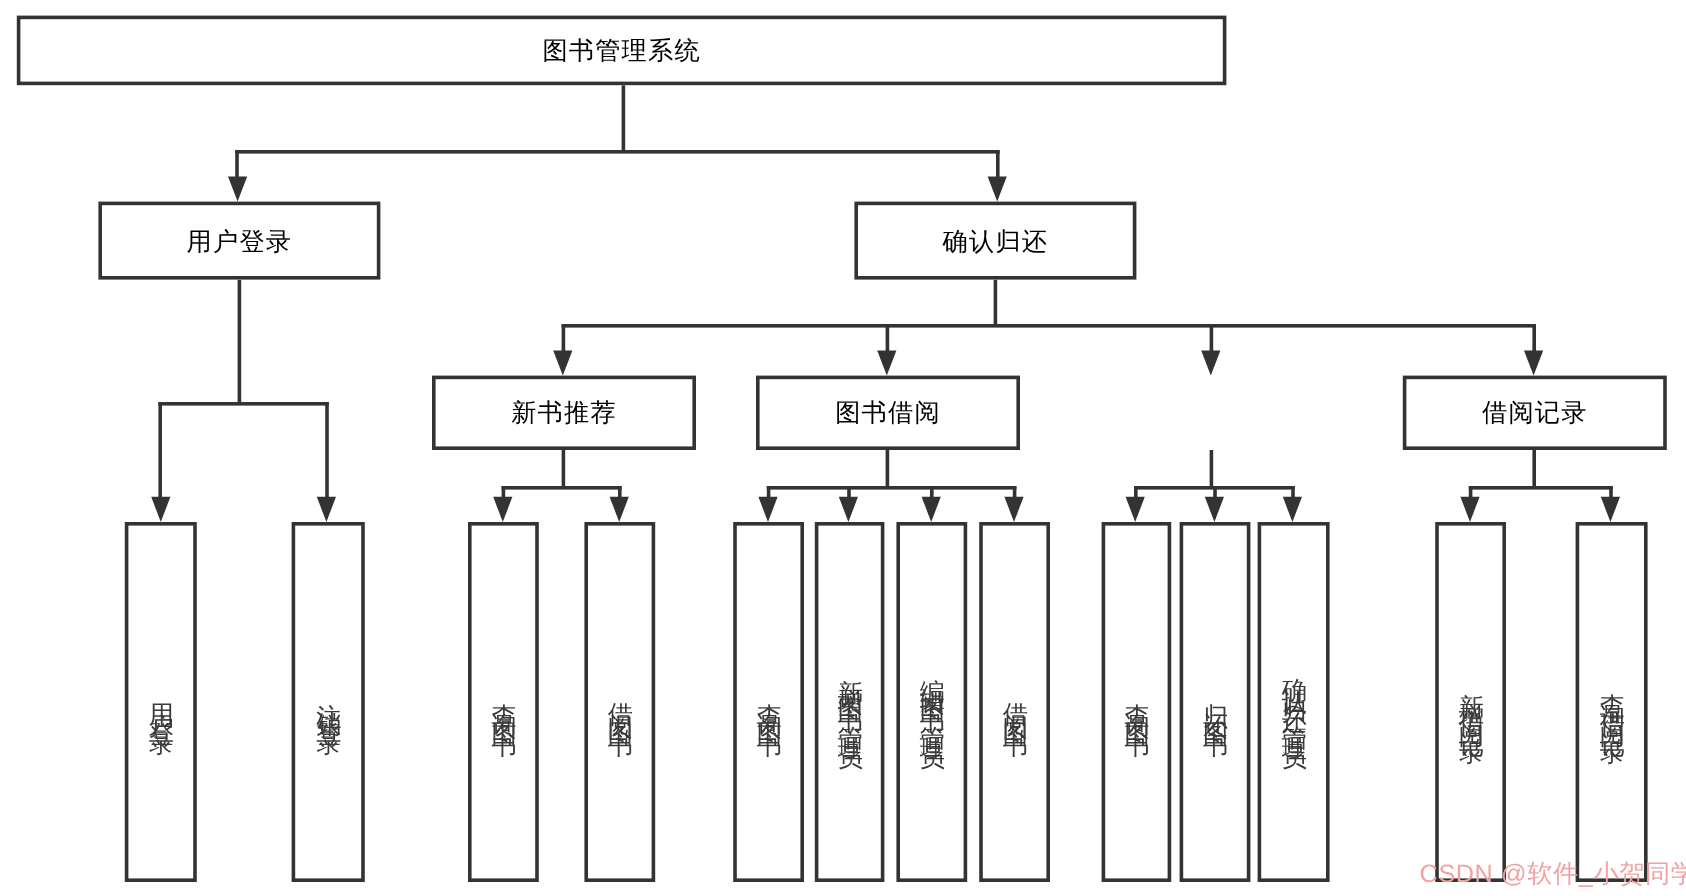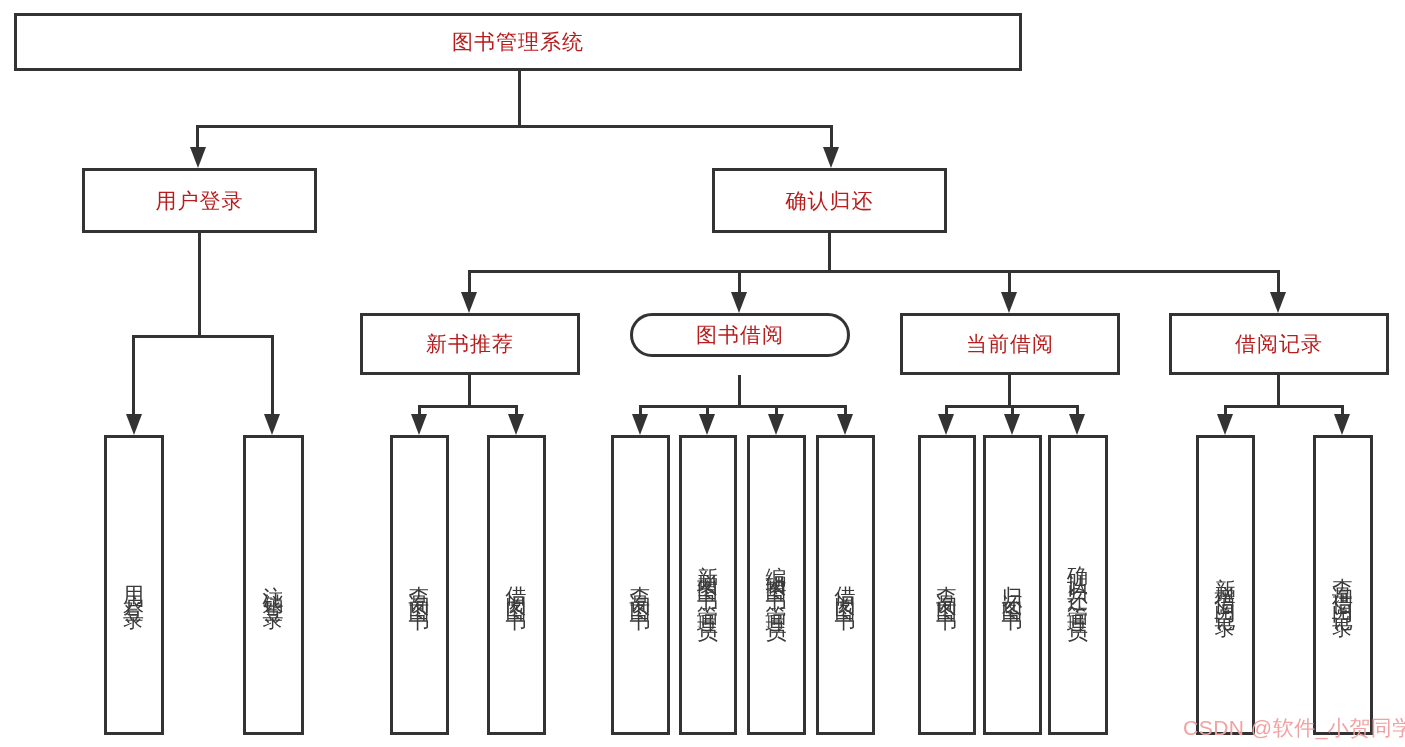--- a/index.html
+++ b/index.html
@@ -11,21 +11,21 @@
     color:#3a3a3a;
     overflow:hidden;
   }
   .box{
     position:absolute;
     box-sizing:border-box;
     border:3px solid #333333;
     background:#ffffff;
     display:flex;align-items:center;justify-content:center;
     font-size:21px;
-    color:#b91c1c;
+    color:#000000;
     z-index:2;
     letter-spacing:1px;
   }
   .vbox{
     position:absolute;
     box-sizing:border-box;
     border:3px solid #333333;
     background:#ffffff;
     display:flex;align-items:center;justify-content:center;
     font-size:21px;
@@ -101,25 +101,22 @@
   <div class="vline" style="left:738px;top:270px;height:23px;"></div>
   <div class="arrow" style="left:731px;top:292px;"></div>
   <div class="vline" style="left:1008px;top:270px;height:23px;"></div>
   <div class="arrow" style="left:1001px;top:292px;"></div>
   <div class="vline" style="left:1277px;top:270px;height:23px;"></div>
   <div class="arrow" style="left:1270px;top:292px;"></div>
 
   <div class="box" style="left:360px;top:313px;width:220px;height:62px;align-items:center;">
     <span>新书推荐</span>
   </div>
-  <div class="box" style="left:630px;top:313px;width:220px;height:44px;border-radius:22px;">
+  <div class="box" style="left:630px;top:313px;width:220px;height:62px;">
     <span>图书借阅</span>
-  </div>
-  <div class="box" style="left:900px;top:313px;width:220px;height:62px;">
-    <span>当前借阅</span>
   </div>
   <div class="box" style="left:1169px;top:313px;width:220px;height:62px;">
     <span>借阅记录</span>
   </div>
 
   <div class="vline" style="left:468px;top:375px;height:32px;"></div>
   <div class="hline" style="left:418px;top:405px;width:100px;"></div>
   <div class="vline" style="left:418px;top:405px;height:10px;"></div>
   <div class="arrow" style="left:411px;top:414px;"></div>
   <div class="vline" style="left:515px;top:405px;height:10px;"></div>

